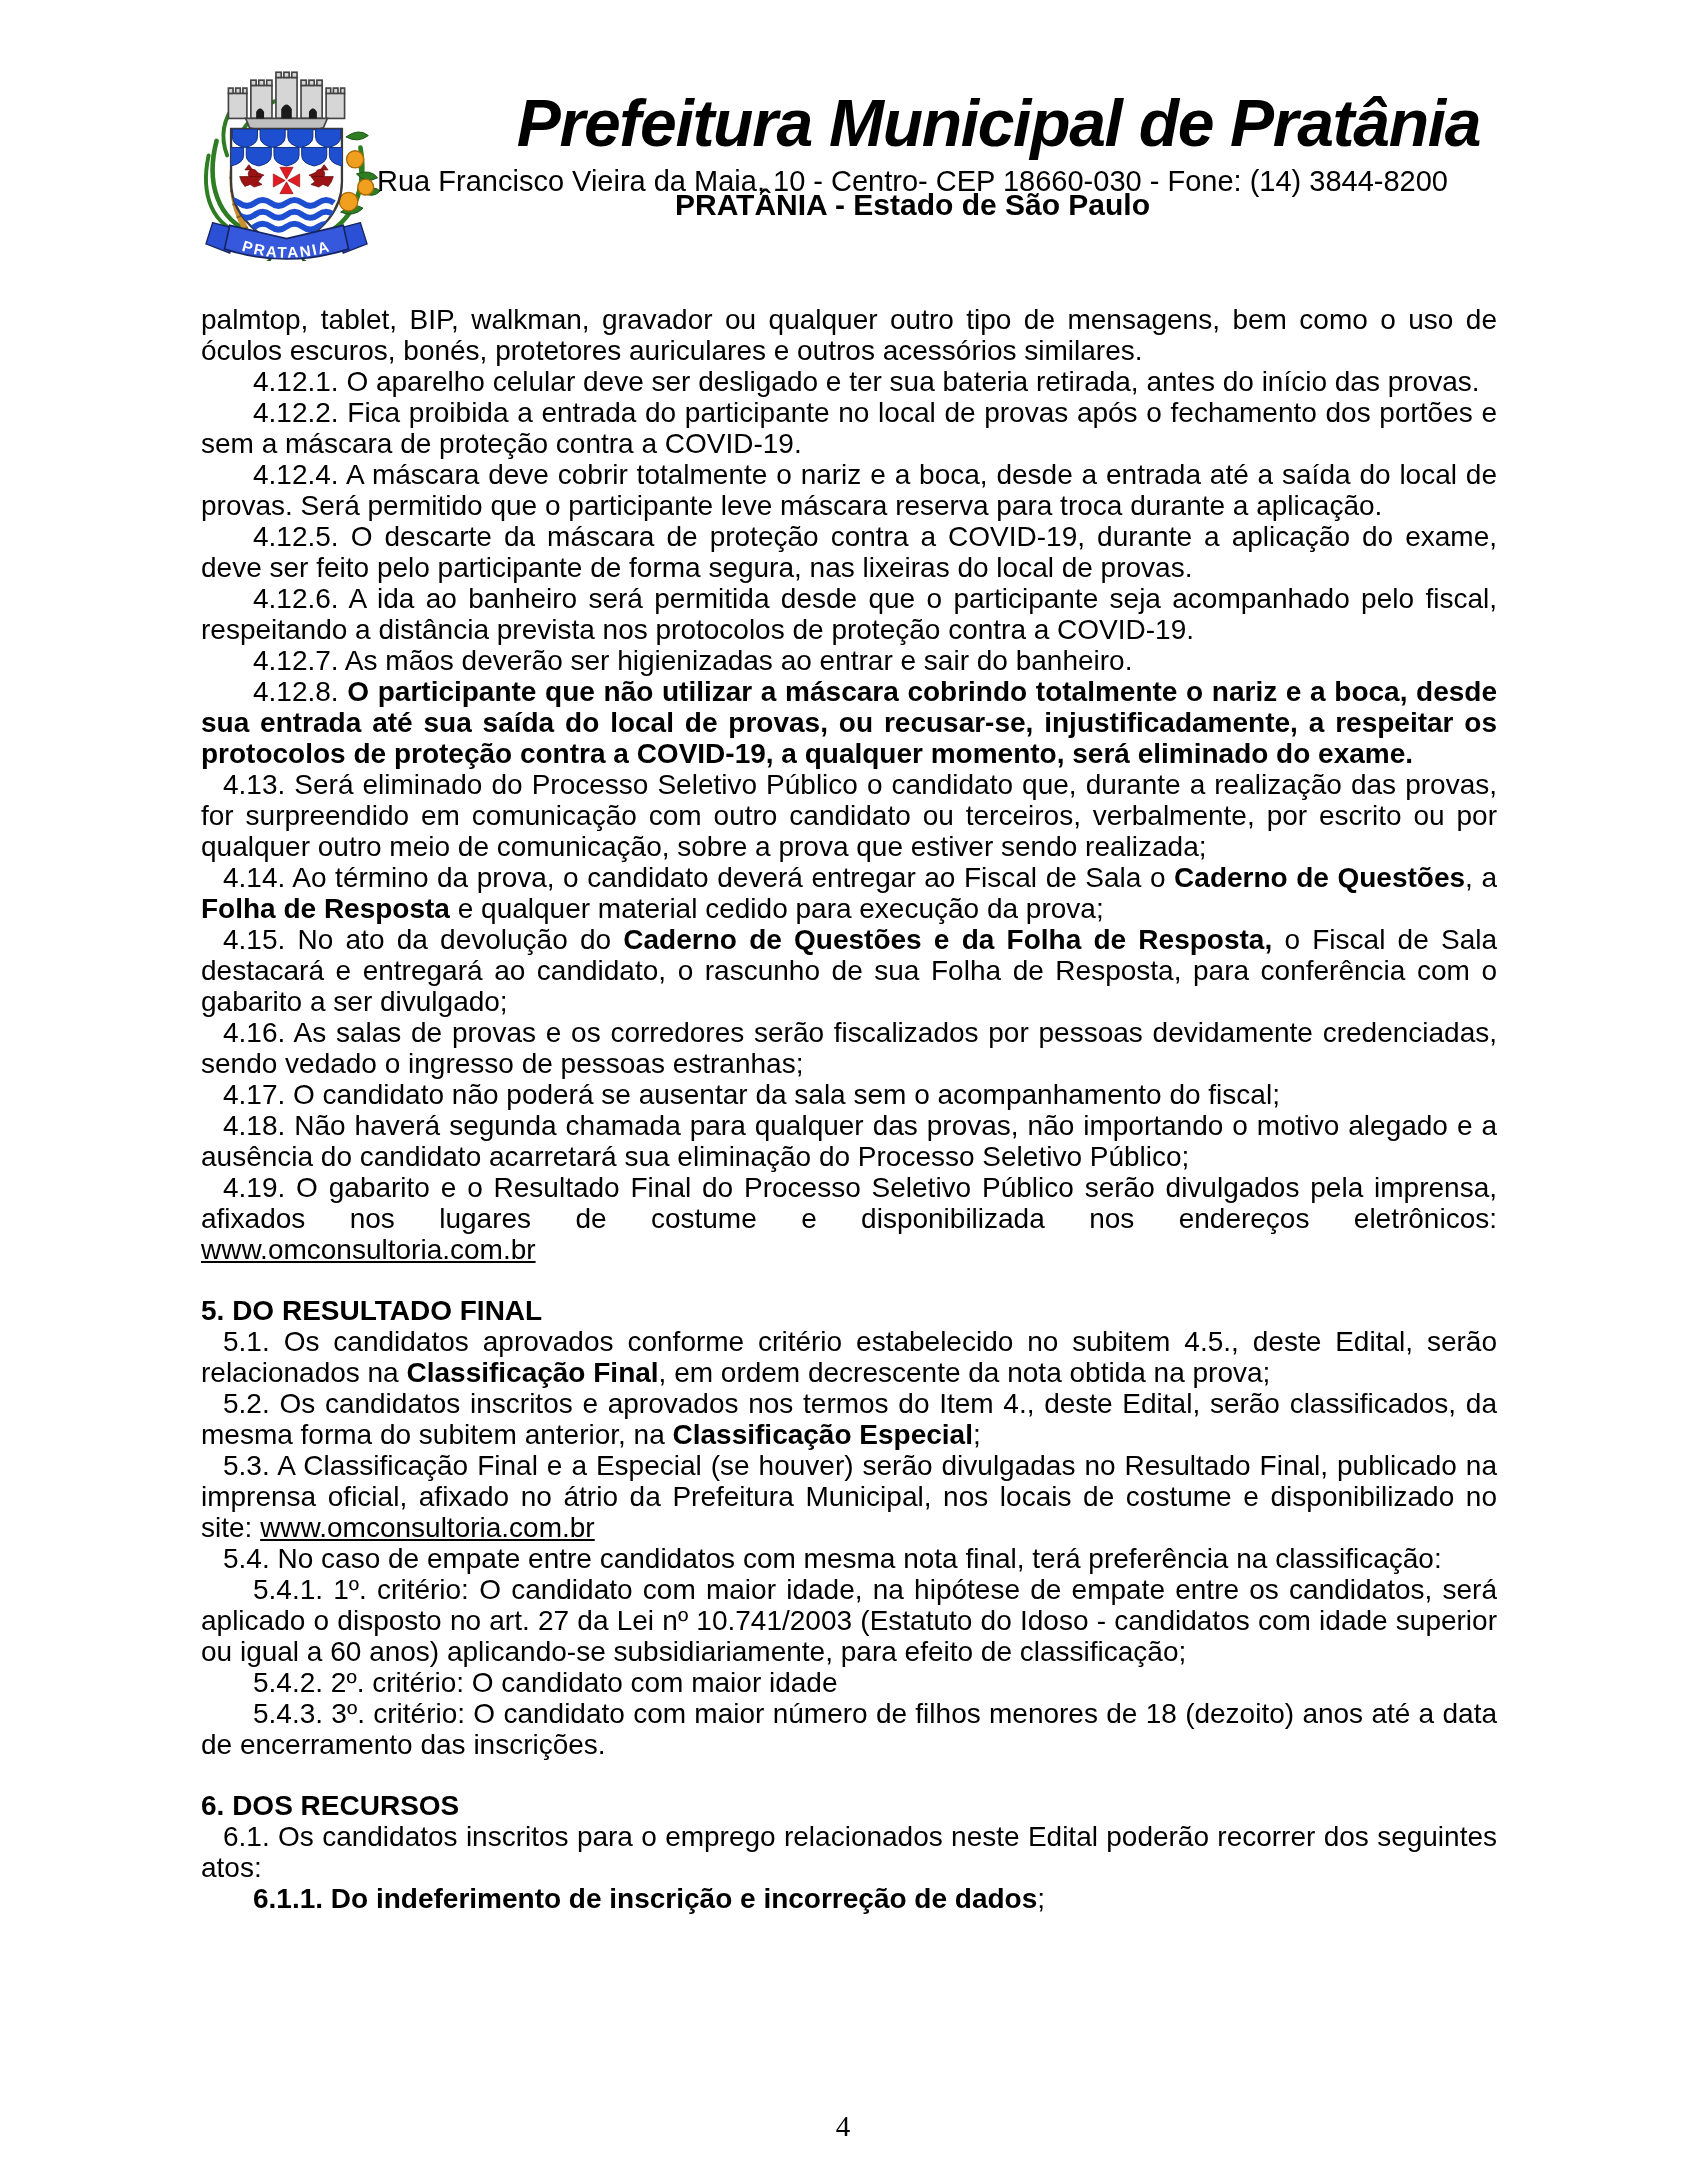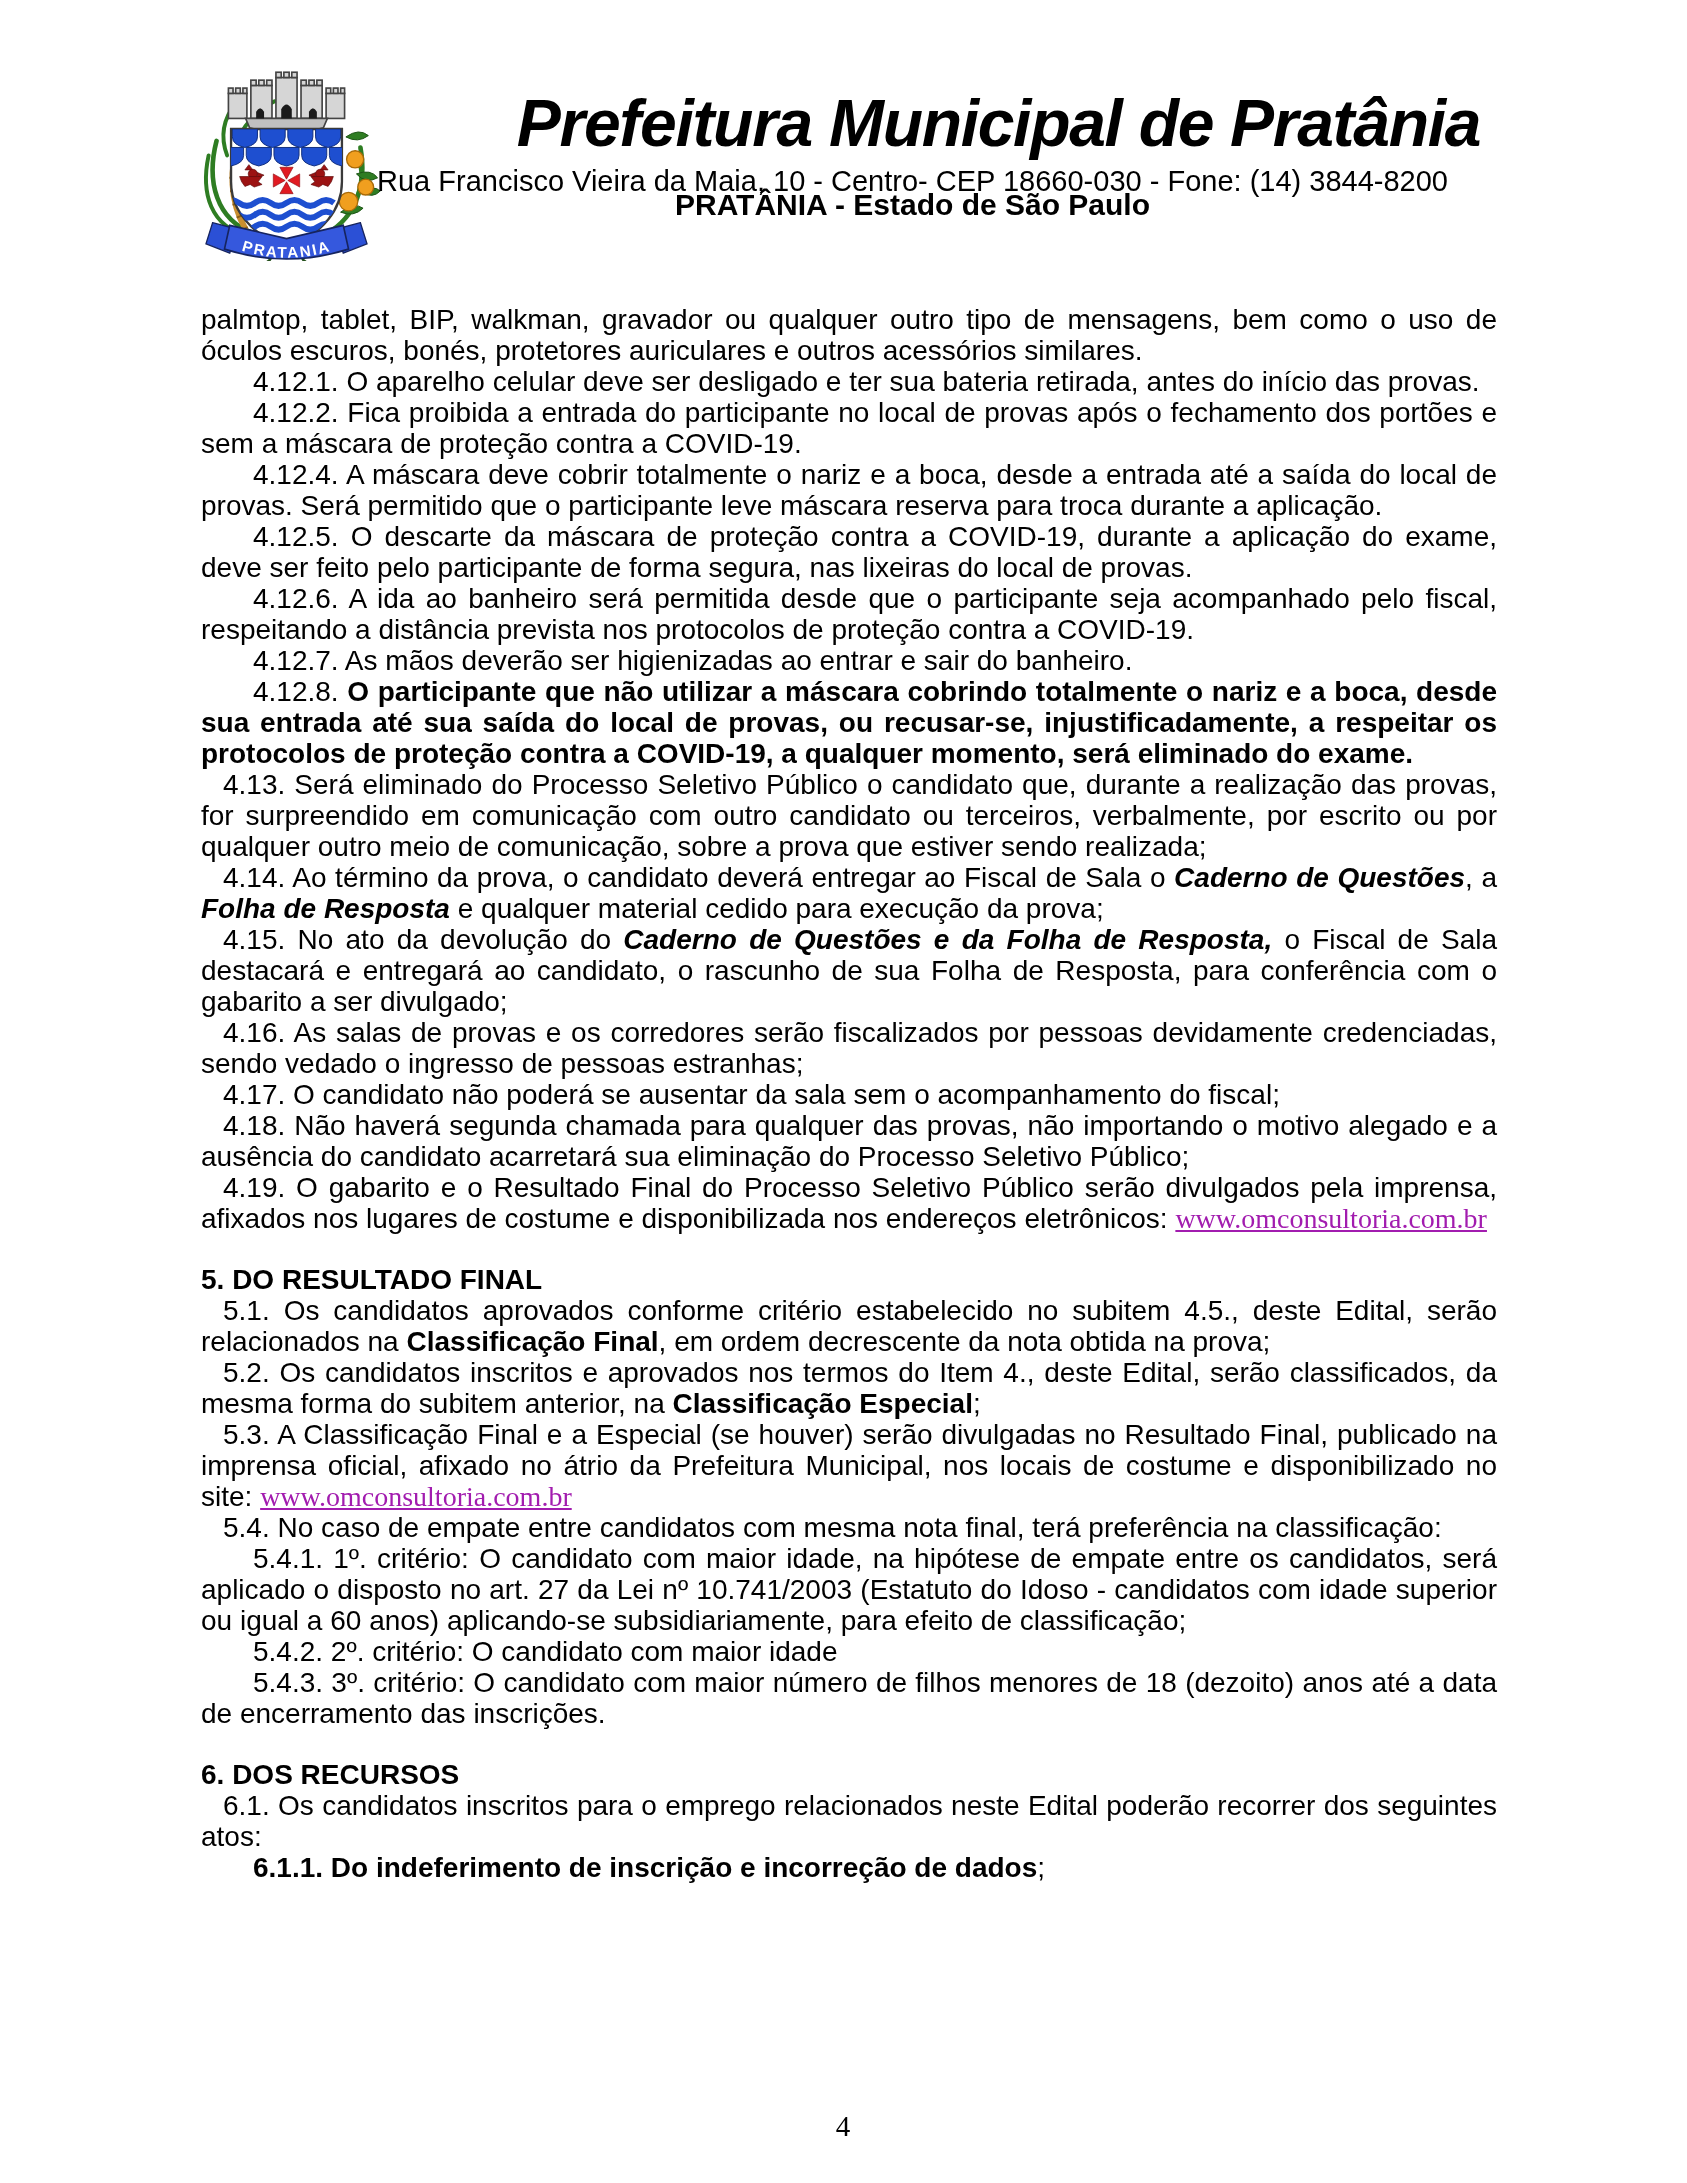--- a/index.html
+++ b/index.html
@@ -54,26 +54,25 @@
   .para{margin:0;}
   .ind1{text-indent:22px;}
   .ind2{text-indent:52px;}
   .sect-header{
     font-weight:bold;
     text-align:left;
     margin-top:30px;
   }
   .run-n{font-weight:normal;}
   .run-b{font-weight:bold;}
-  .run-bi{font-weight:bold;font-style:italic;}
+  .run-bi{font-weight:bold;}
   a.run-link{
-    color:#a21caf;
+    color:#000000;
     text-decoration:underline;
     cursor:pointer;
-    font-family:Liberation Serif, serif;
   }
   
   .page-number{
     position:absolute;
     left:195px; top:2110px; width:1296px;
     text-align:center;
     font-family:"Liberation Serif", serif;
     font-size:29px;
   }
 </style>

